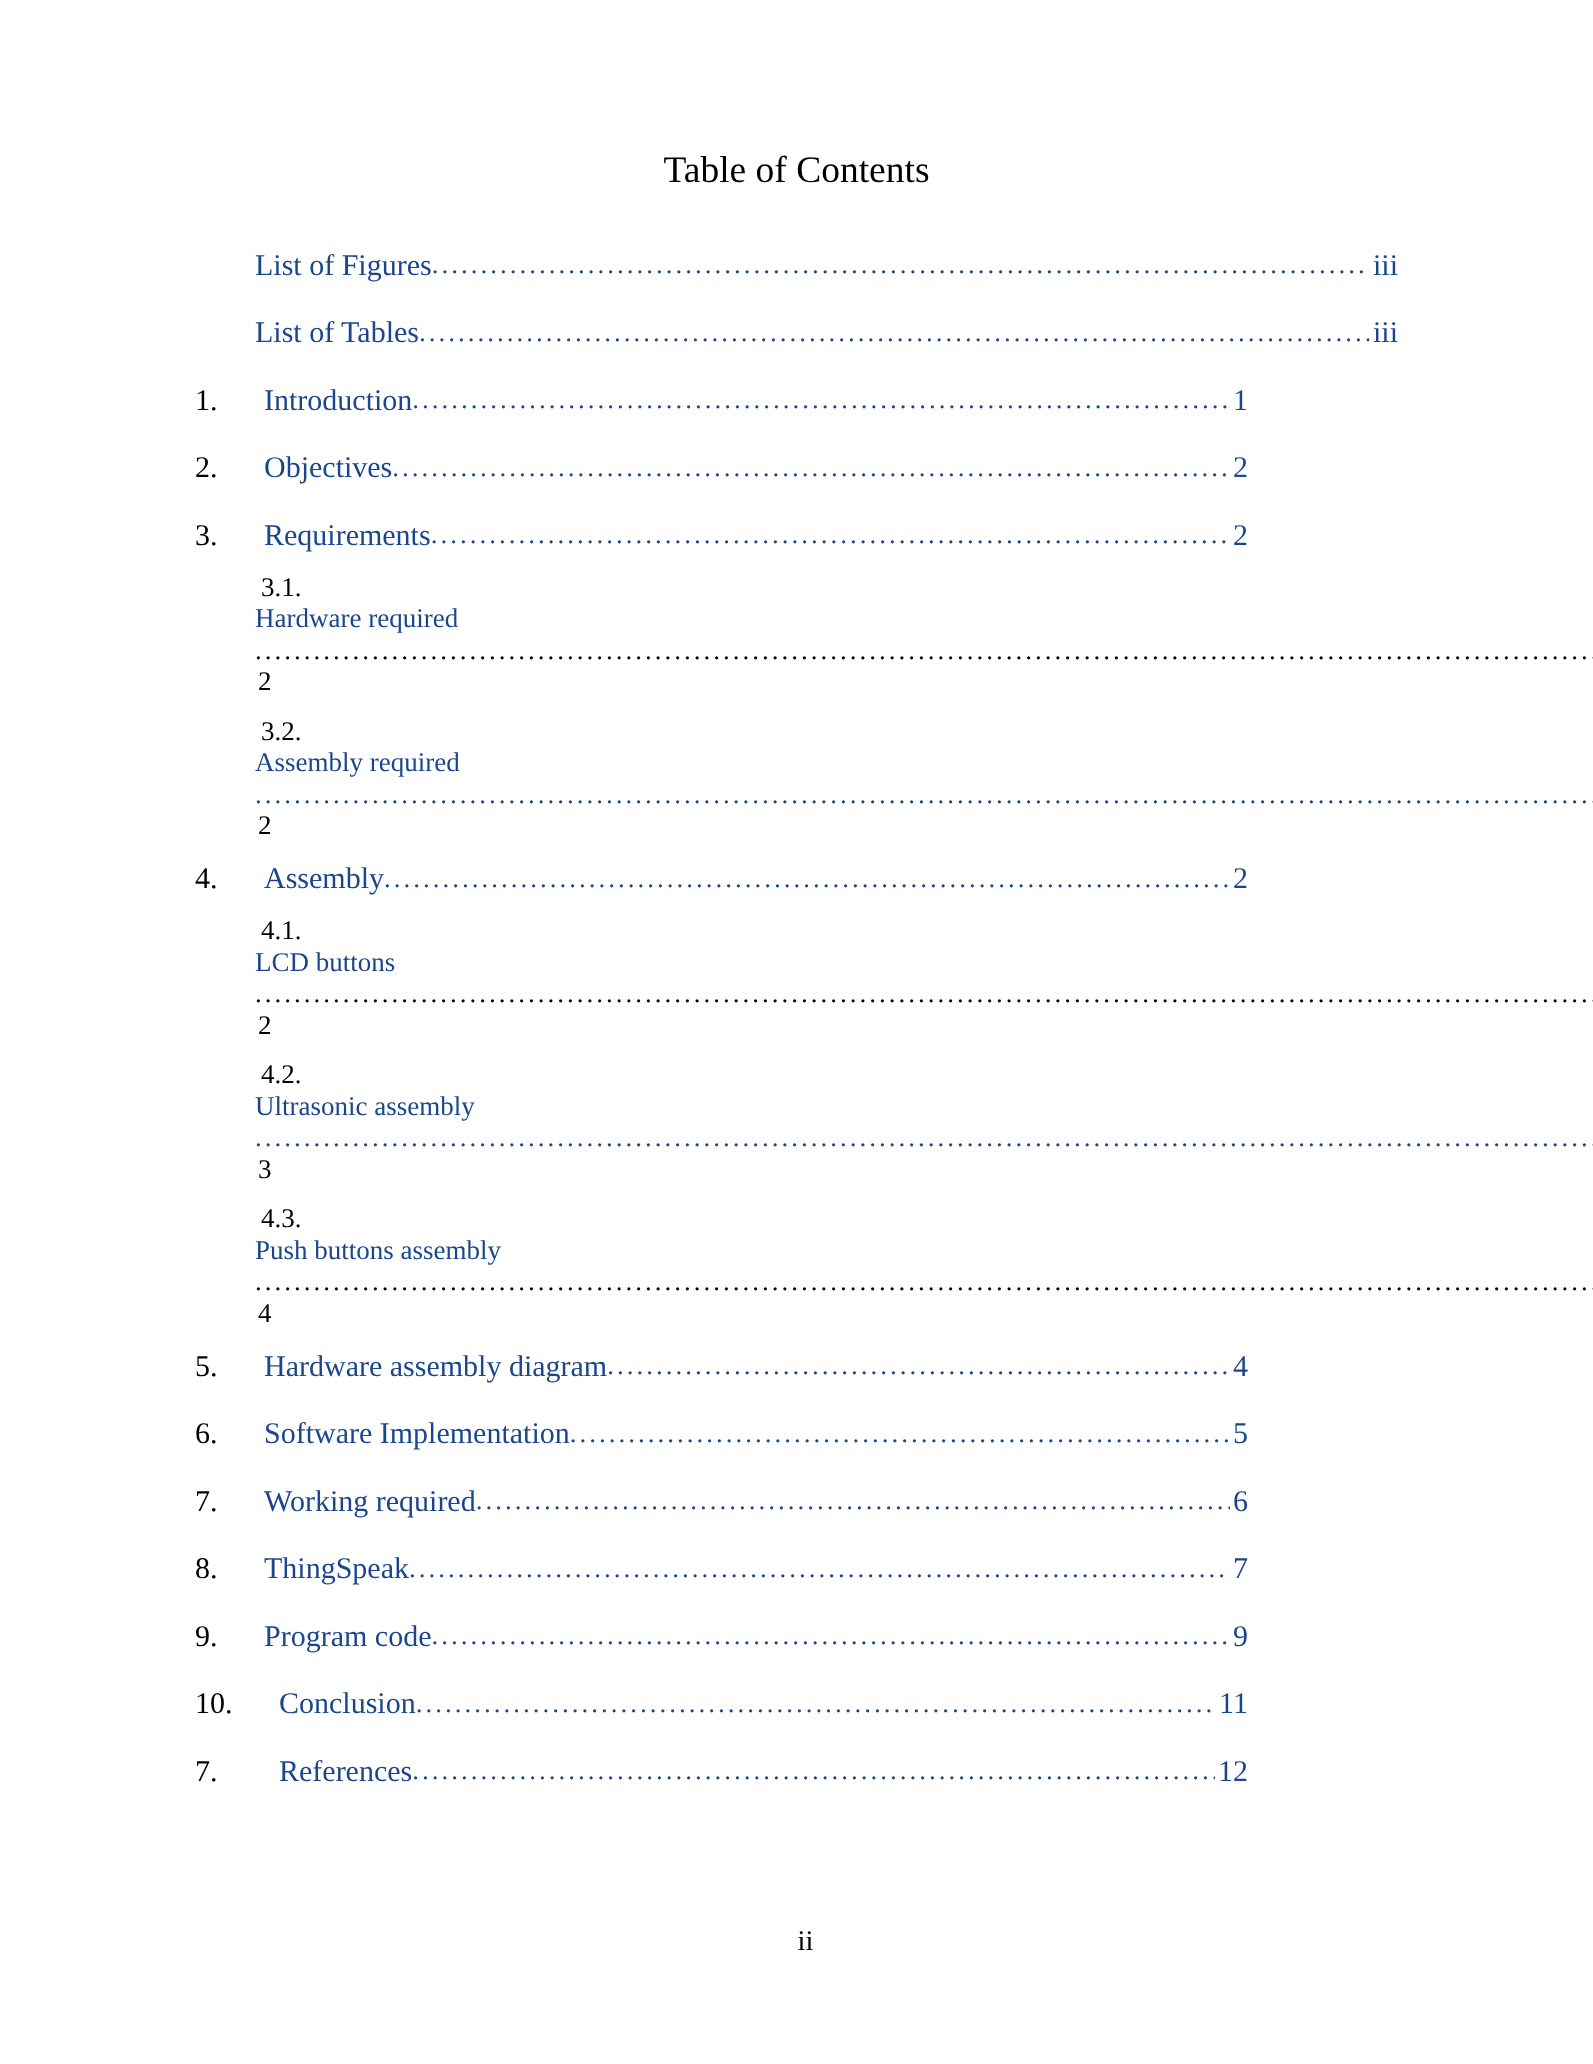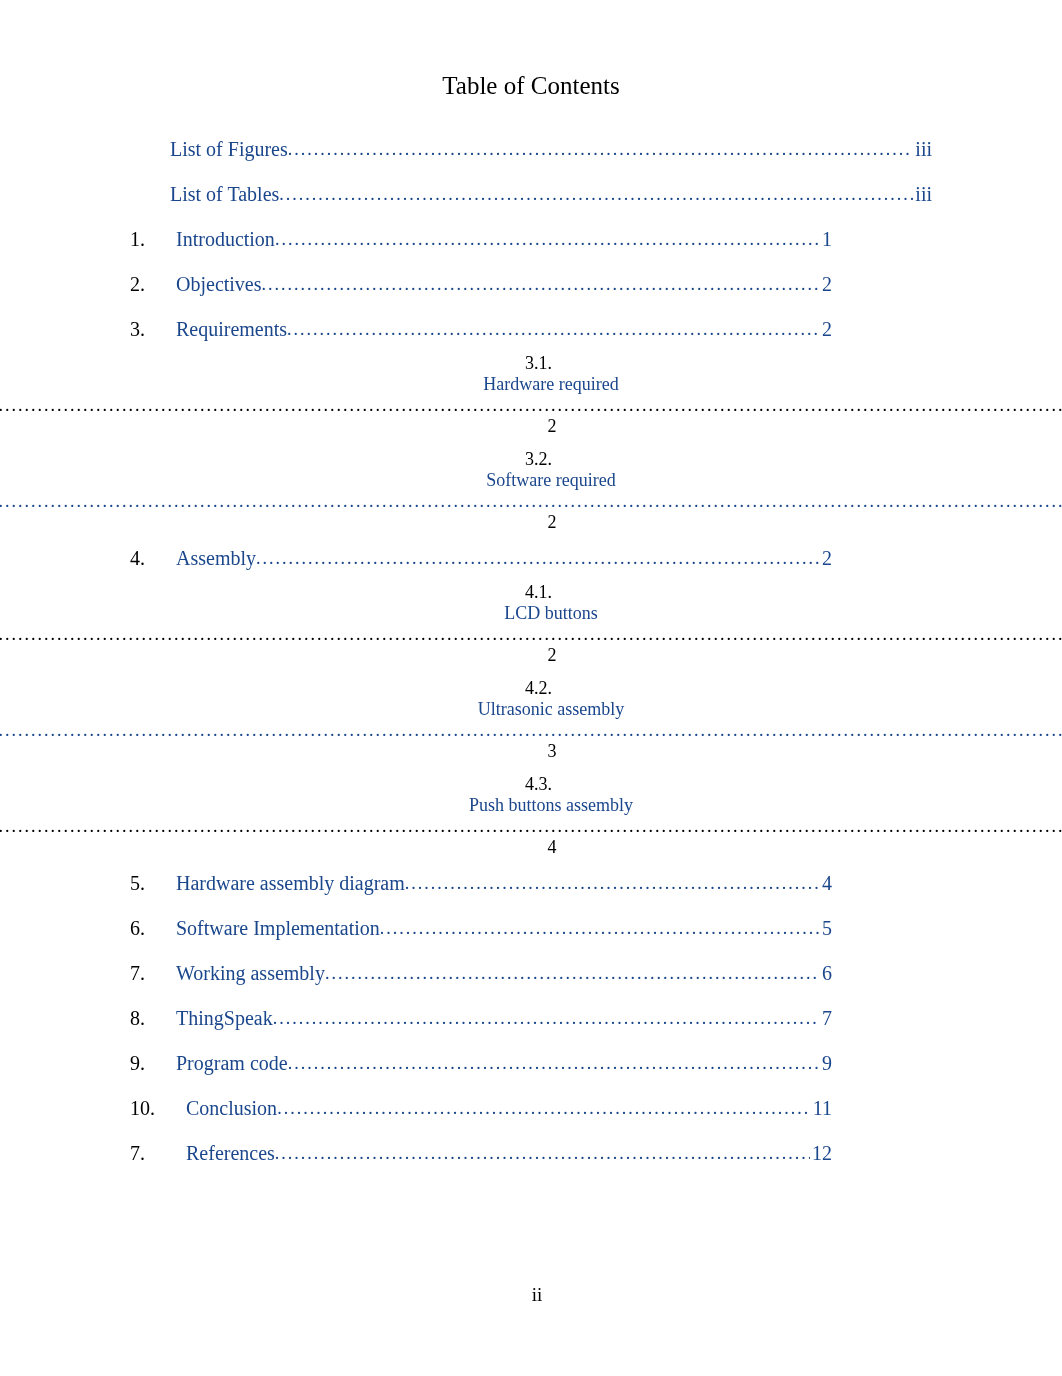--- a/index.html
+++ b/index.html
@@ -5,34 +5,34 @@
     * { box-sizing: border-box; margin: 0; padding: 0; }
     body {
       width: 1062px;
       height: 1376px;
       background: #fff;
       font-family: "Times New Roman", Times, serif;
       color: #000;
       position: relative;
     }
     .page {
-      padding: 72px 130px 60px 130px;
+      padding: 100px 130px 60px 130px;
     }
     h1.title {
       text-align: center;
       font-size: 25px;
       font-weight: 400;
       margin-bottom: 38px;
     }
     .toc {
       font-size: 20px;
     }
     .toc-row {
       display: flex;
-      align-items: center;
+      align-items: flex-start;
       margin-bottom: 22px;
       white-space: nowrap;
     }
     .toc-row.sub {
       font-size: 18px;
       margin-bottom: 12px;
       margin-left: 40px;
       flex-direction: column;
     }
     .toc-row .num {
@@ -128,21 +128,21 @@
 
     <div class="subgroup">
       <div class="toc-row sub plainleader">
         <span class="subnum">3.1.</span>
         <a href="#" class="label">Hardware required</a>
         <span class="leader"></span>
         <span class="page-ref plain">2</span>
       </div>
       <div class="toc-row sub">
         <span class="subnum">3.2.</span>
-        <a href="#" class="label">Software required</a>
+        <a href="#" class="label">Assembly required</a>
         <span class="leader"></span>
         <a href="#" class="page-ref">2</a>
       </div>
     </div>
 
     <div class="toc-row narrow">
       <span class="num">4.</span>
       <a href="#" class="label">Assembly</a>
       <span class="leader"></span>
       <a href="#" class="page-ref">2</a>
@@ -178,21 +178,21 @@
 
     <div class="toc-row narrow">
       <span class="num">6.</span>
       <a href="#" class="label">Software Implementation</a>
       <span class="leader"></span>
       <a href="#" class="page-ref">5</a>
     </div>
 
     <div class="toc-row narrow">
       <span class="num">7.</span>
-      <a href="#" class="label">Working assembly</a>
+      <a href="#" class="label">Working required</a>
       <span class="leader"></span>
       <a href="#" class="page-ref">6</a>
     </div>
 
     <div class="toc-row narrow">
       <span class="num">8.</span>
       <a href="#" class="label">ThingSpeak</a>
       <span class="leader"></span>
       <a href="#" class="page-ref">7</a>
     </div>

